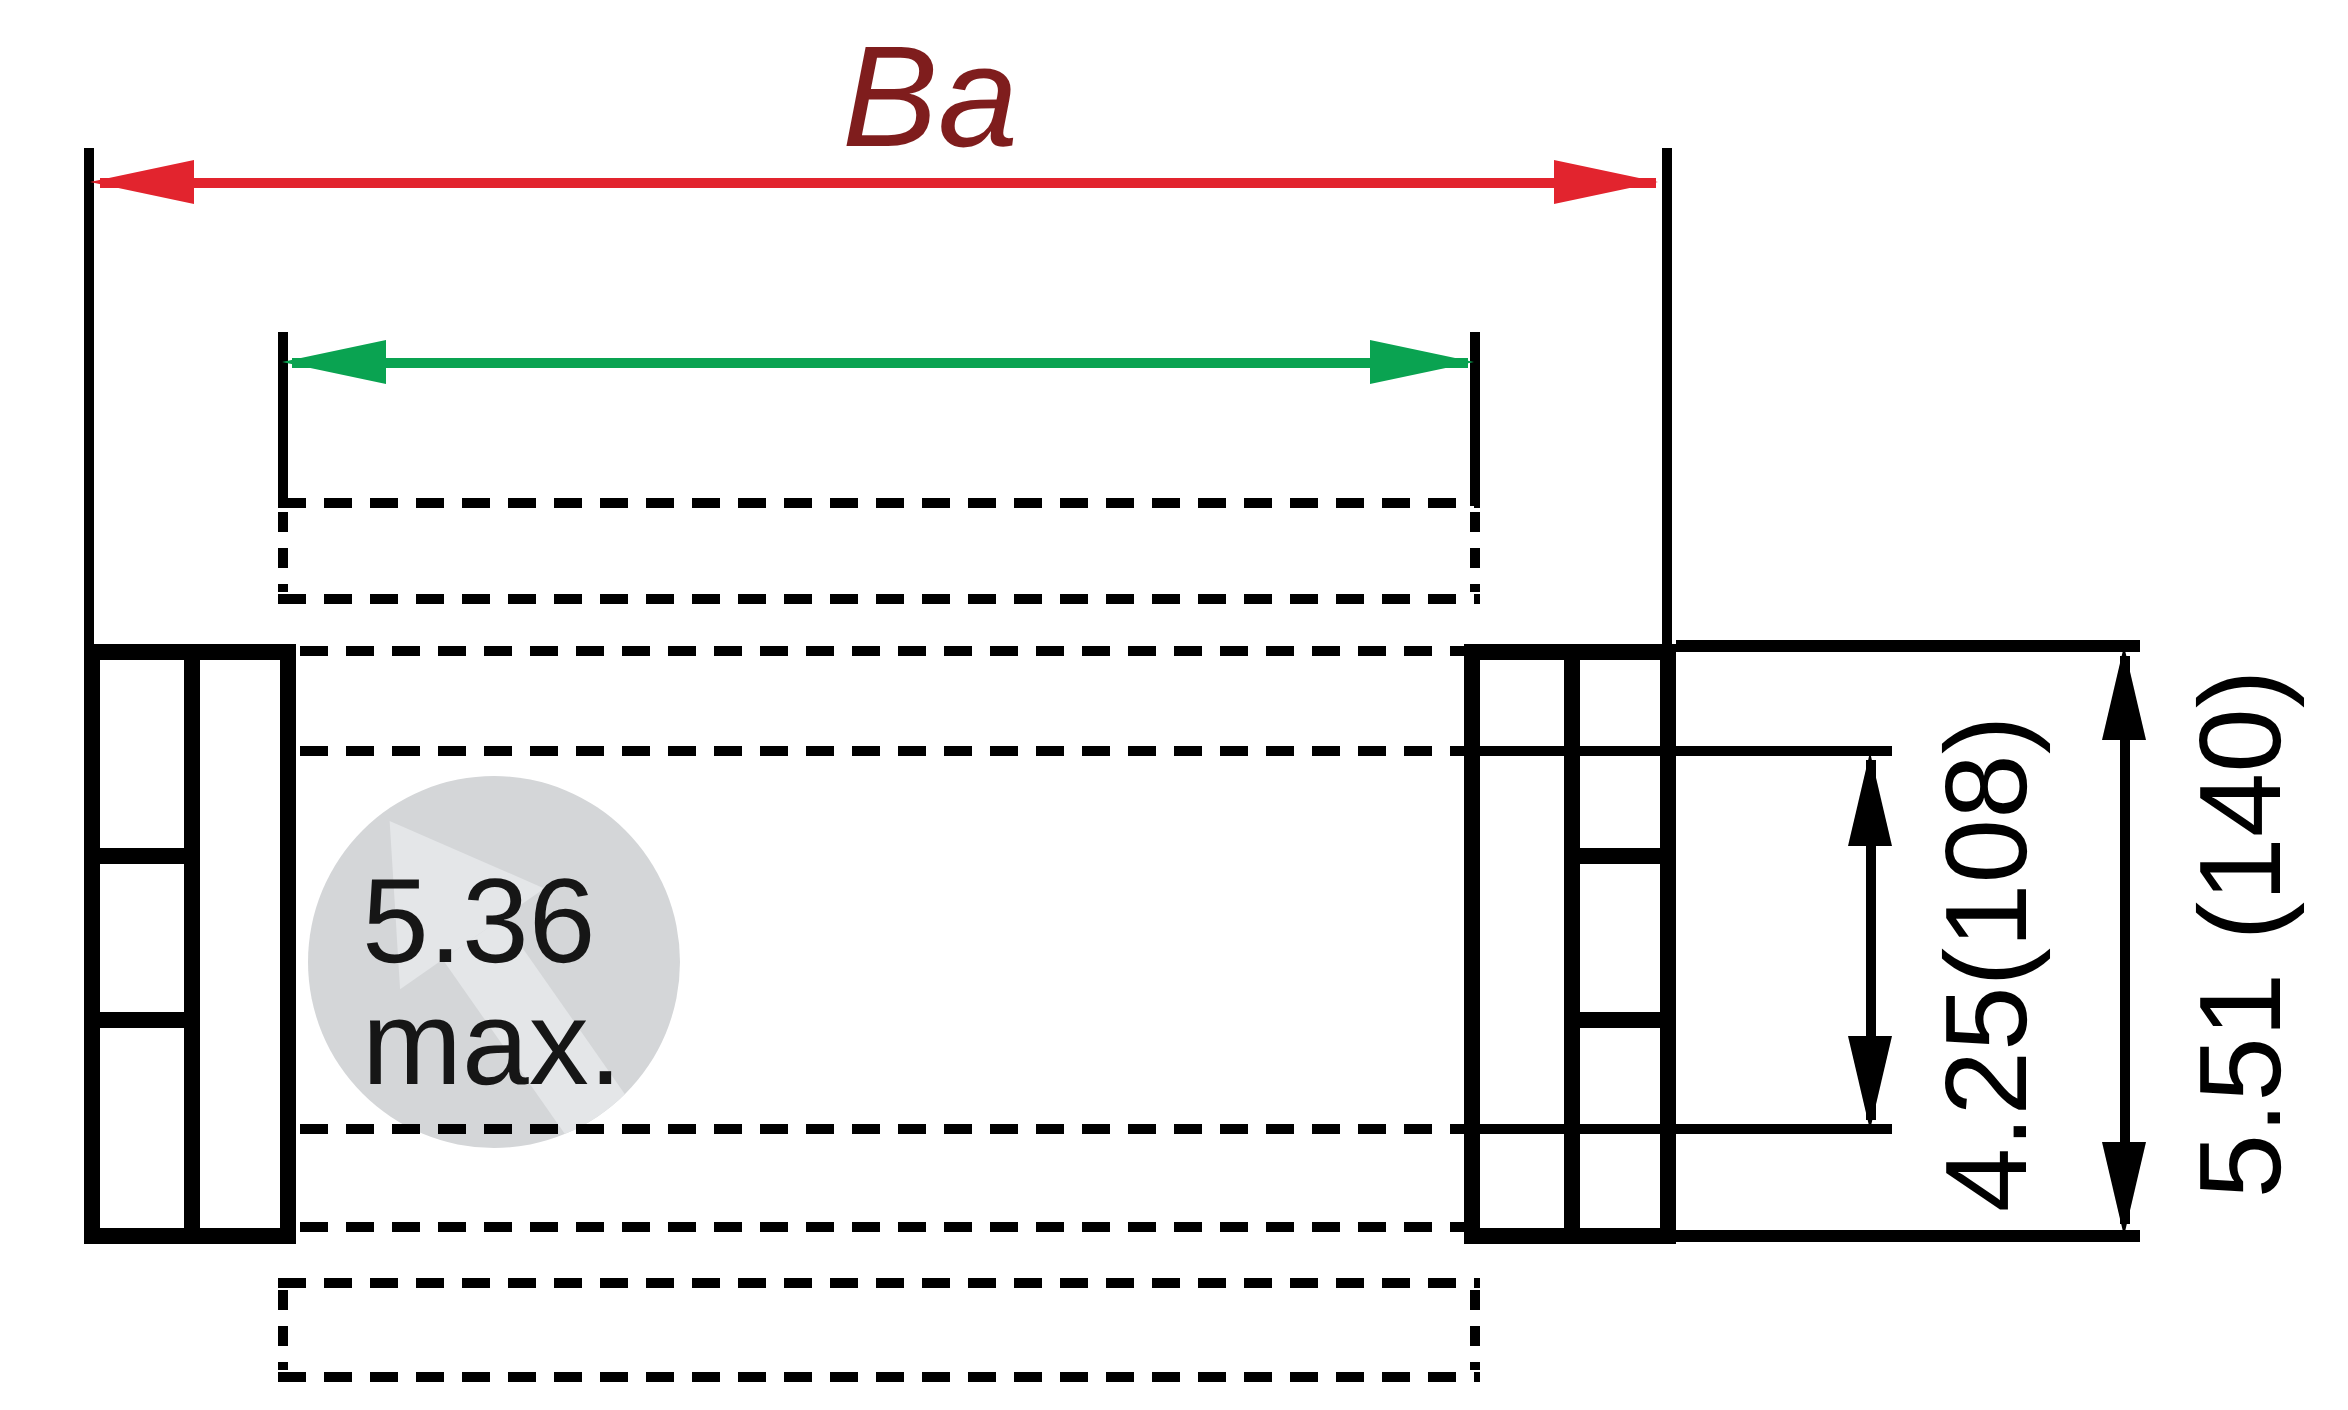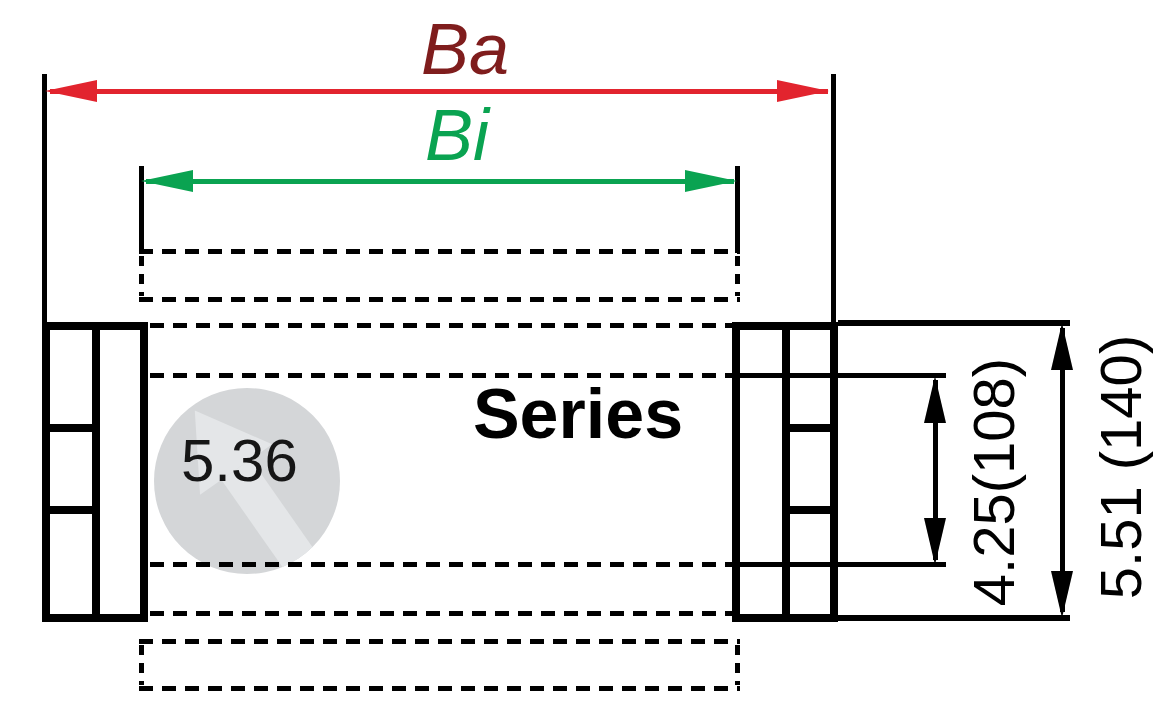--- a/index.html
+++ b/index.html
@@ -81,21 +81,20 @@
   <div class="hline dims" style="left:50px;top:89px;width:778px;height:5px;background:#e2242e;"></div>
   <div class="ah ah-left-red dims" style="left:45px;top:80px;"></div>
   <div class="ah ah-right-red dims" style="left:777px;top:80px;"></div>
   <div class="dim-label label-ba" style="left:465px;top:49px;">Ba</div>
 
   <div class="vline lines" style="left:139px;top:166px;width:5px;height:87px;"></div>
   <div class="vline lines" style="left:735px;top:166px;width:5px;height:87px;"></div>
   <div class="hline dims" style="left:146px;top:179px;width:588px;height:5px;background:#0aa351;"></div>
   <div class="ah ah-left-grn dims" style="left:141px;top:170px;"></div>
   <div class="ah ah-right-grn dims" style="left:685px;top:170px;"></div>
-  <div class="dim-label label-bi" style="left:457px;top:135px;">Bi</div>
 
   <div class="dash-h lines" style="left:139px;top:249px;width:601px;"></div>
   <div class="dash-h lines" style="left:139px;top:297px;width:601px;"></div>
   <div class="dash-v lines" style="left:139px;top:256px;height:40px;"></div>
   <div class="dash-v lines" style="left:735px;top:256px;height:40px;"></div>
 
   <div class="dash-h lines" style="left:150px;top:323px;width:583px;"></div>
   <div class="dash-h lines" style="left:150px;top:373px;width:583px;"></div>
   <div class="dash-h lines" style="left:150px;top:562px;width:583px;"></div>
   <div class="dash-h lines" style="left:150px;top:611px;width:583px;"></div>
@@ -108,23 +107,23 @@
   <div class="band" style="left:42px;top:322px;width:106px;height:300px;"></div>
   <div class="vline" style="left:92px;top:322px;width:8px;height:300px;z-index:3;"></div>
   <div class="hline" style="left:44px;top:424px;width:54px;height:8px;z-index:3;"></div>
   <div class="hline" style="left:44px;top:506px;width:54px;height:8px;z-index:3;"></div>
 
   <div class="band" style="left:732px;top:322px;width:106px;height:300px;"></div>
   <div class="vline" style="left:782px;top:322px;width:8px;height:300px;z-index:3;"></div>
   <div class="hline" style="left:786px;top:424px;width:48px;height:8px;z-index:3;"></div>
   <div class="hline" style="left:786px;top:506px;width:48px;height:8px;z-index:3;"></div>
 
-  <div class="series-text" style="left:578px;top:414px;">Series</div>
 
   <div class="pitch-text" style="left:181px;top:433px;">5.36</div>
+  <div class="pitch-text" style="left:181px;top:494px;">max.</div>
 
   <div class="hline dims" style="left:732px;top:373px;width:214px;height:5px;"></div>
   <div class="hline dims" style="left:732px;top:562px;width:214px;height:5px;"></div>
   <div class="vline dims" style="left:933px;top:380px;width:5px;height:180px;"></div>
   <div class="ah ah-up-blk dims" style="left:924px;top:376px;"></div>
   <div class="ah ah-down-blk dims" style="left:924px;top:518px;"></div>
   <div class="rot-label" style="left:994px;top:482px;">4.25(108)</div>
 
   <div class="hline dims" style="left:838px;top:320px;width:232px;height:6px;"></div>
   <div class="hline dims" style="left:838px;top:615px;width:232px;height:6px;"></div>

